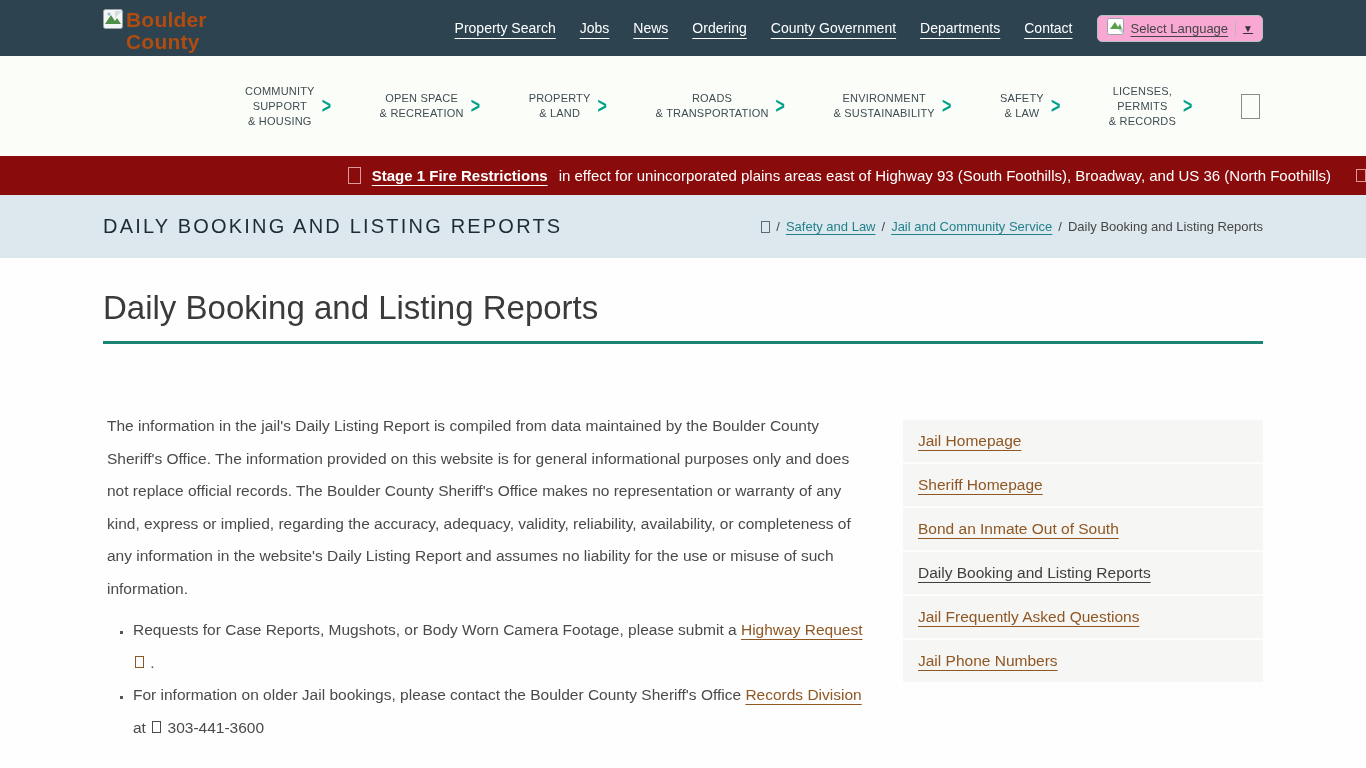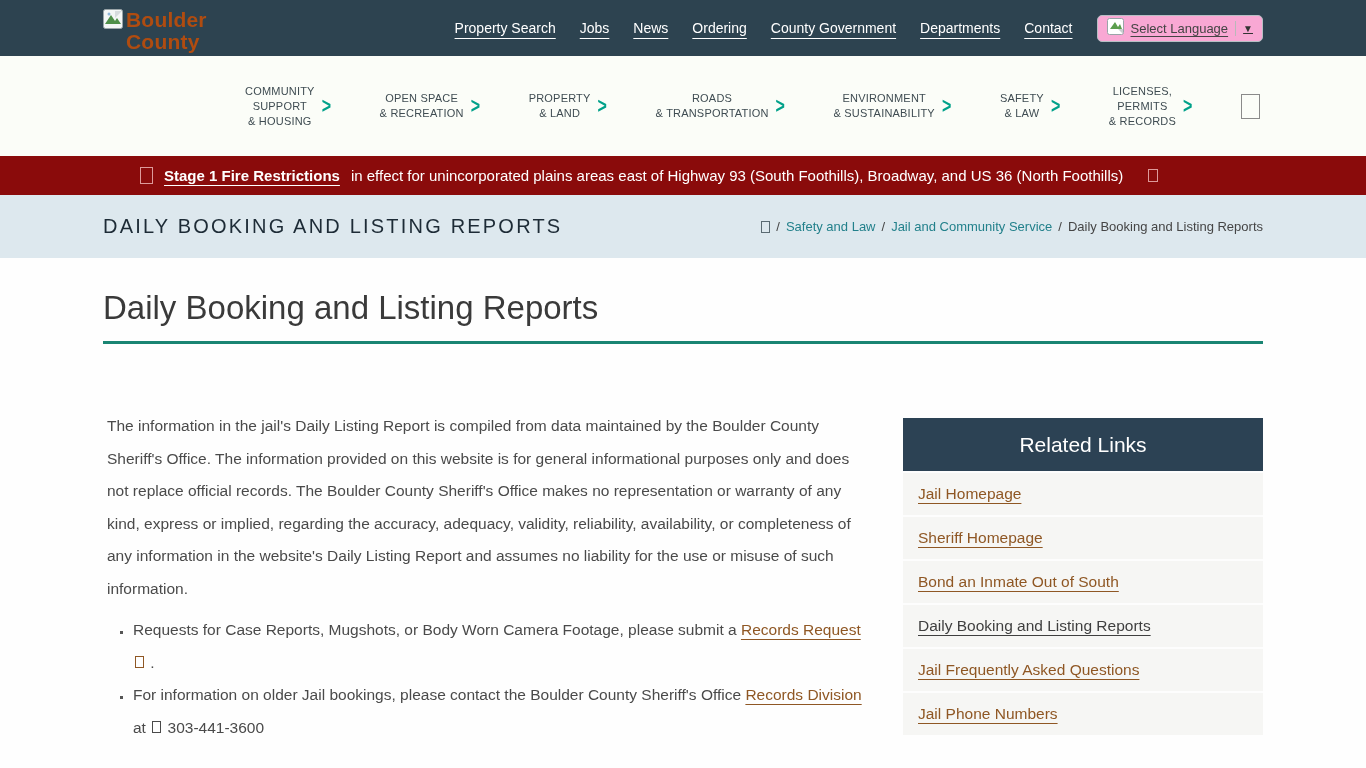--- a/index.html
+++ b/index.html
@@ -48,40 +48,40 @@
     font-size: 11px; line-height: 15px; color: #3f4c52; text-align: center;
     white-space: pre-line; letter-spacing: .2px;
   }
   .nav-chevron {
     color: #00a18a; font-size: 16px; font-weight: 700;
     display: inline-block; transform: scale(1.0, 1.35);
   }
   .nav-search { width: 19px; height: 25px; border: 1px solid #8a8a8a; display: block; cursor: pointer; }
 
   
-  .alert { height: 39px; background: #8a0b0b; display: flex; align-items: center; justify-content: flex-start; }
+  .alert { height: 39px; background: #8a0b0b; display: flex; align-items: center; justify-content: flex-end; }
   .alert-inner { display: flex; align-items: center; gap: 11px; margin-left: 140px; color: #fff; font-size: 15px; }
   .alert-flame { width: 13px; height: 17px; border: 1px solid #dd9a9a; flex: none; }
   .alert-link {
     font-weight: 700; color: #fff; cursor: pointer; white-space: nowrap;
     text-decoration: underline; text-underline-offset: 4px;
   }
   .alert-msg { white-space: nowrap; }
   .alert-close { width: 10px; height: 13px; border: 1px solid #dd9a9a; margin-left: 14px; cursor: pointer; flex: none; }
 
   
   .pageband { height: 63px; background: #dde8ee; }
   .pageband-inner {
     width: 1160px; margin: 0 auto; height: 100%;
     display: flex; align-items: center; justify-content: space-between;
   }
   .page-title { font-size: 20px; font-weight: 500; letter-spacing: 2.2px; color: #1d2b36; margin: 0; }
   .breadcrumb { font-size: 13px; color: #454545; display: flex; align-items: center; gap: 6px; }
   .bc-home { width: 9px; height: 12px; border: 1px solid #5a6a72; display: inline-block; cursor: pointer; }
-  .breadcrumb a { color: #22808b; text-underline-offset: 3px; cursor: pointer; }
+  .breadcrumb a { color: #22808b; text-decoration: underline; text-underline-offset: 3px; cursor: pointer; }
   .bc-current { color: #454545; }
 
   
   .content { width: 1160px; margin: 0 auto; padding-top: 31px; }
   .h1 {
     font-size: 33px; font-weight: 400; color: #3a3a3a; margin: 0;
     padding-bottom: 14px; border-bottom: 3px solid #1a8573;
   }
   .columns { display: flex; margin-top: 62px; }
   .main-col { width: 770px; flex: none; }
@@ -219,31 +219,30 @@
 </div>
 
 <div class="content">
   <h1 class="h1">Daily Booking and Listing Reports</h1>
 
   <div class="columns">
     <div class="main-col">
       <p>The information in the jail's Daily Listing Report is compiled from data maintained by the Boulder County Sheriff's Office. The information provided on this website is for general informational purposes only and does not replace official records. The Boulder County Sheriff's Office makes no representation or warranty of any kind, express or implied, regarding the accuracy, adequacy, validity, reliability, availability, or completeness of any information in the website's Daily Listing Report and assumes no liability for the use or misuse of such information.</p>
       <ul>
         <li>
-          <span>Requests for Case Reports, Mugshots, or Body Worn Camera Footage, please submit a </span><a class="brown-link">Records Request</a> <span class="tofu" style="color:#8f5724;"></span><span> .</span>
+          <span>Requests for Case Reports, Mugshots, or Body Worn Camera Footage, please submit a </span><a class="brown-link">Highway Request</a> <span class="tofu" style="color:#8f5724;"></span><span> .</span>
         </li>
         <li>
           <span>For information on older Jail bookings, please contact the Boulder County Sheriff's Office </span><a class="brown-link">Records Division</a><span> at </span><span class="tofu" style="color:#4a4a4a;"></span> <span>303-441-3600</span>
         </li>
       </ul>
       <h3 class="disclaimer">DISCLAIMER</h3>
     </div>
 
     <aside class="side-col">
-      <div class="side-header">Related Links</div>
       <div class="side-row">
         <a>Jail Homepage</a>
       </div>
       <div class="side-row">
         <a>Sheriff Homepage</a>
       </div>
       <div class="side-row">
         <a>Bond an Inmate Out of South</a>
       </div>
       <div class="side-row">

